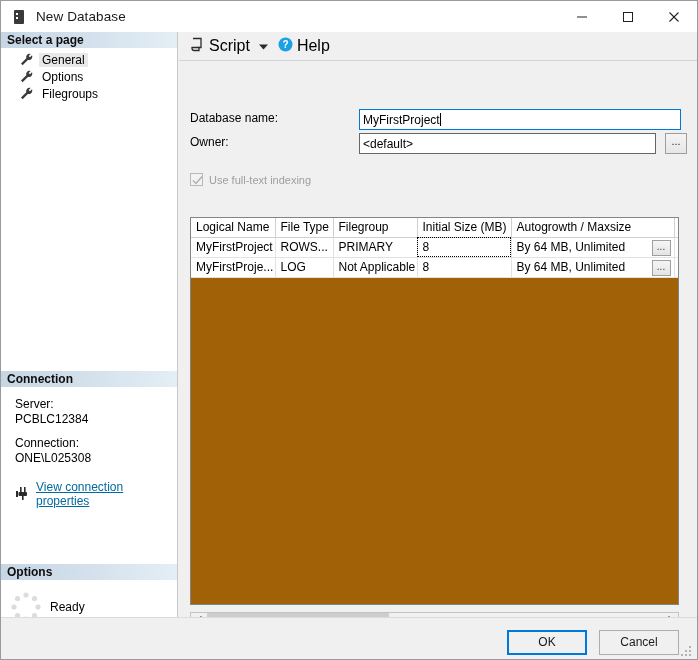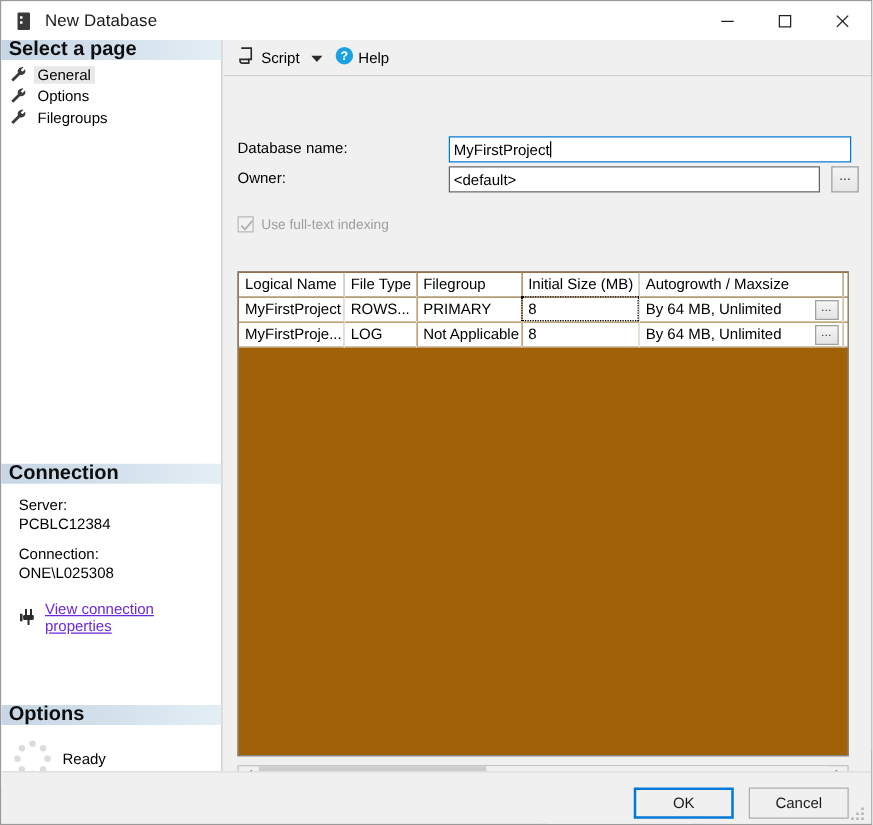--- a/index.html
+++ b/index.html
@@ -66,49 +66,49 @@
   .sidebar {
     position: absolute; left: 0; top: 31px;
     width: 177px; height: 598px;
     background: #ffffff;
     border-right: 1px solid #c8c8c8;
   }
   .sec-head {
     height: 16px;
     background: linear-gradient(to right, #c6d6e4 0%, #d5e2ed 55%, #e4eef5 100%);
     font-weight: bold;
-    font-size: 16px;
+    font-size: 12px;
     color: #0d0d0d;
     padding-left: 6px;
     line-height: 16px;
   }
   .page-list { padding-top: 3px; }
   .page-item {
     height: 17px;
     display: flex; align-items: center;
-    padding-left: 7px;
+    padding-left: 19px;
   }
   .page-item .wrench { width: 14px; height: 13px; margin-right: 5px; }
   .page-item .lbl { font-size: 12px; padding: 0 3px; line-height: 14px; }
   .page-item.selected .lbl { background: #e8e8e8; }
 
   .conn-block {
     position: absolute; left: 0; top: 339px;
     width: 176px;
   }
   .conn-body { padding: 10px 0 0 14px; }
   .conn-line { font-size: 12px; line-height: 15px; }
   .conn-gap { height: 9px; }
   .conn-link-row {
     display: flex; align-items: center;
     margin-top: 14px; margin-left: 0px;
   }
   .plug-icon { width: 16px; height: 14px; margin-right: 5px; }
   .conn-link {
-    color: #6d28d9;
+    color: #0369a1;
     text-decoration: underline;
     font-size: 12px;
   }
 
   .progress-block {
     position: absolute; left: 0; top: 532px;
     width: 176px;
   }
   .progress-body {
     display: flex; align-items: center;
@@ -124,21 +124,21 @@
     background: #f0f0f0;
   }
   .toolbar {
     height: 29px;
     background: #f0f0f0;
     display: flex; align-items: center;
     padding-left: 8px;
     border-bottom: 1px solid #d3d3d3;
   }
   .tb-item { display: flex; align-items: center; height: 22px; padding: 0 3px; }
-  .tb-label { font-size: 12px; margin-left: 4px; }
+  .tb-label { font-size: 16px; margin-left: 4px; }
   .tb-caret { margin: 0 7px 0 6px; }
 
   .content {
     position: absolute; left: 0; top: 30px;
     width: 521px; height: 538px;
     background: #f0f0f0;
   }
 
   .field-row {
     position: absolute;

